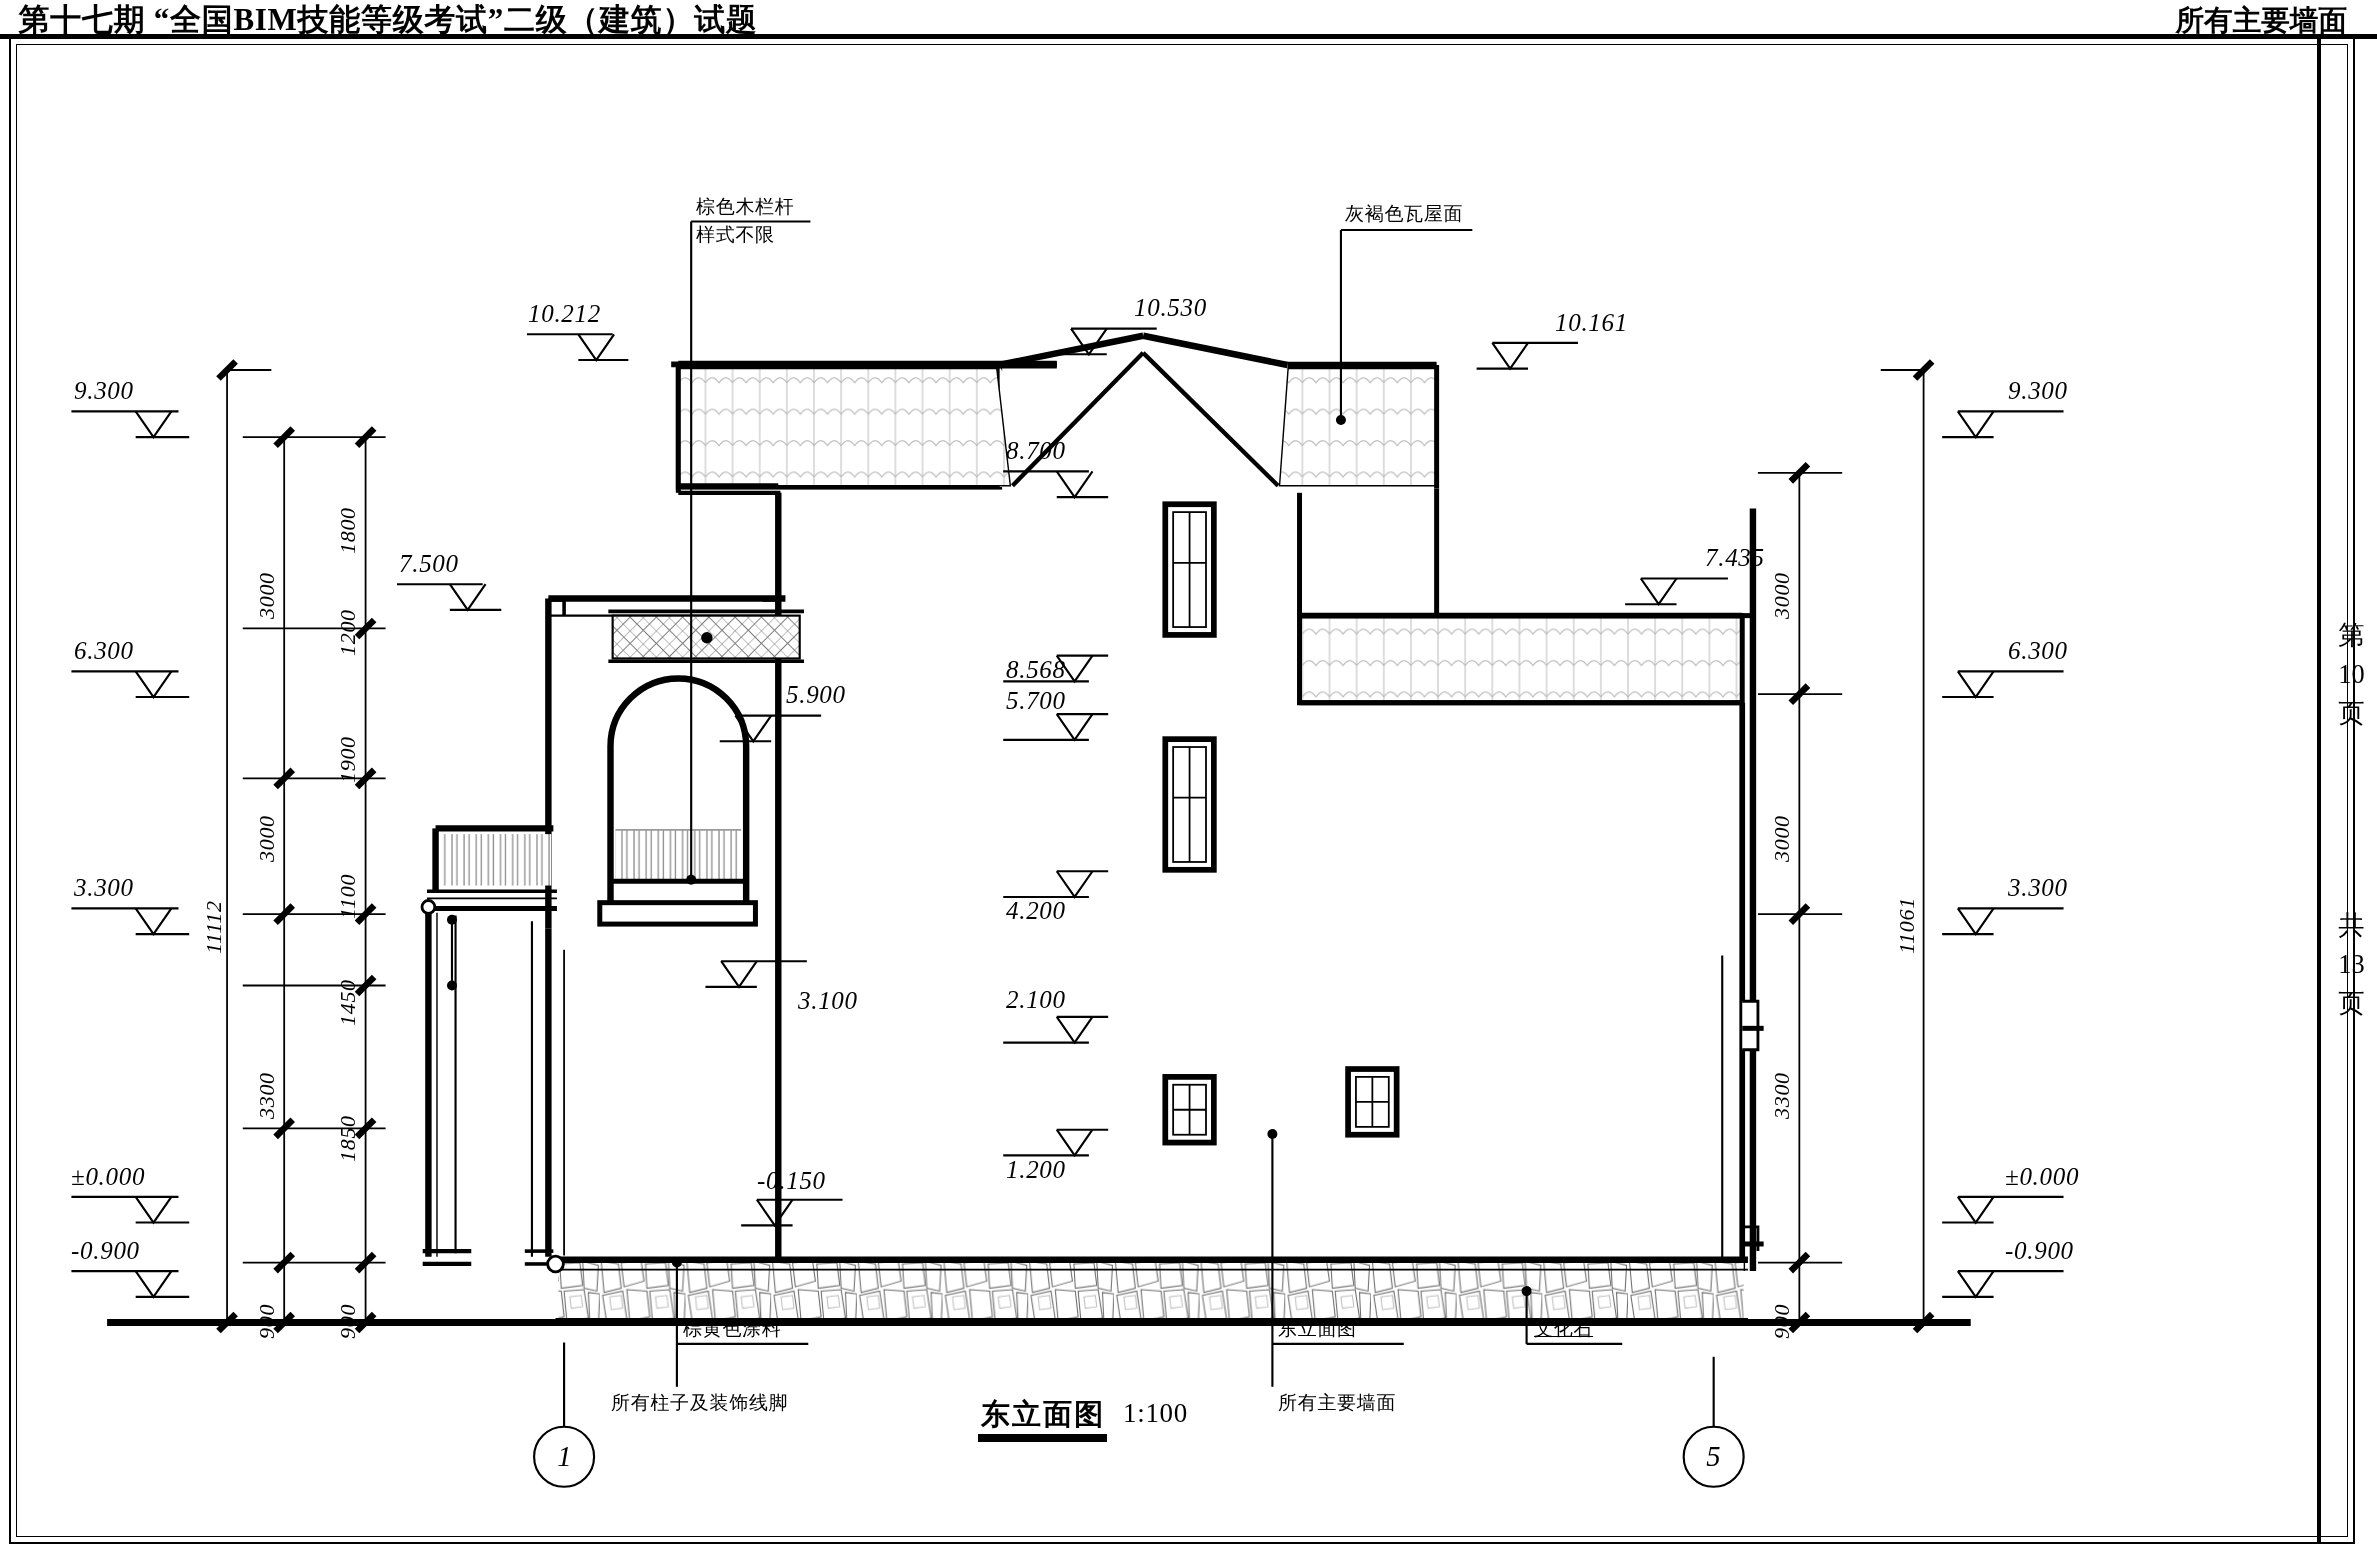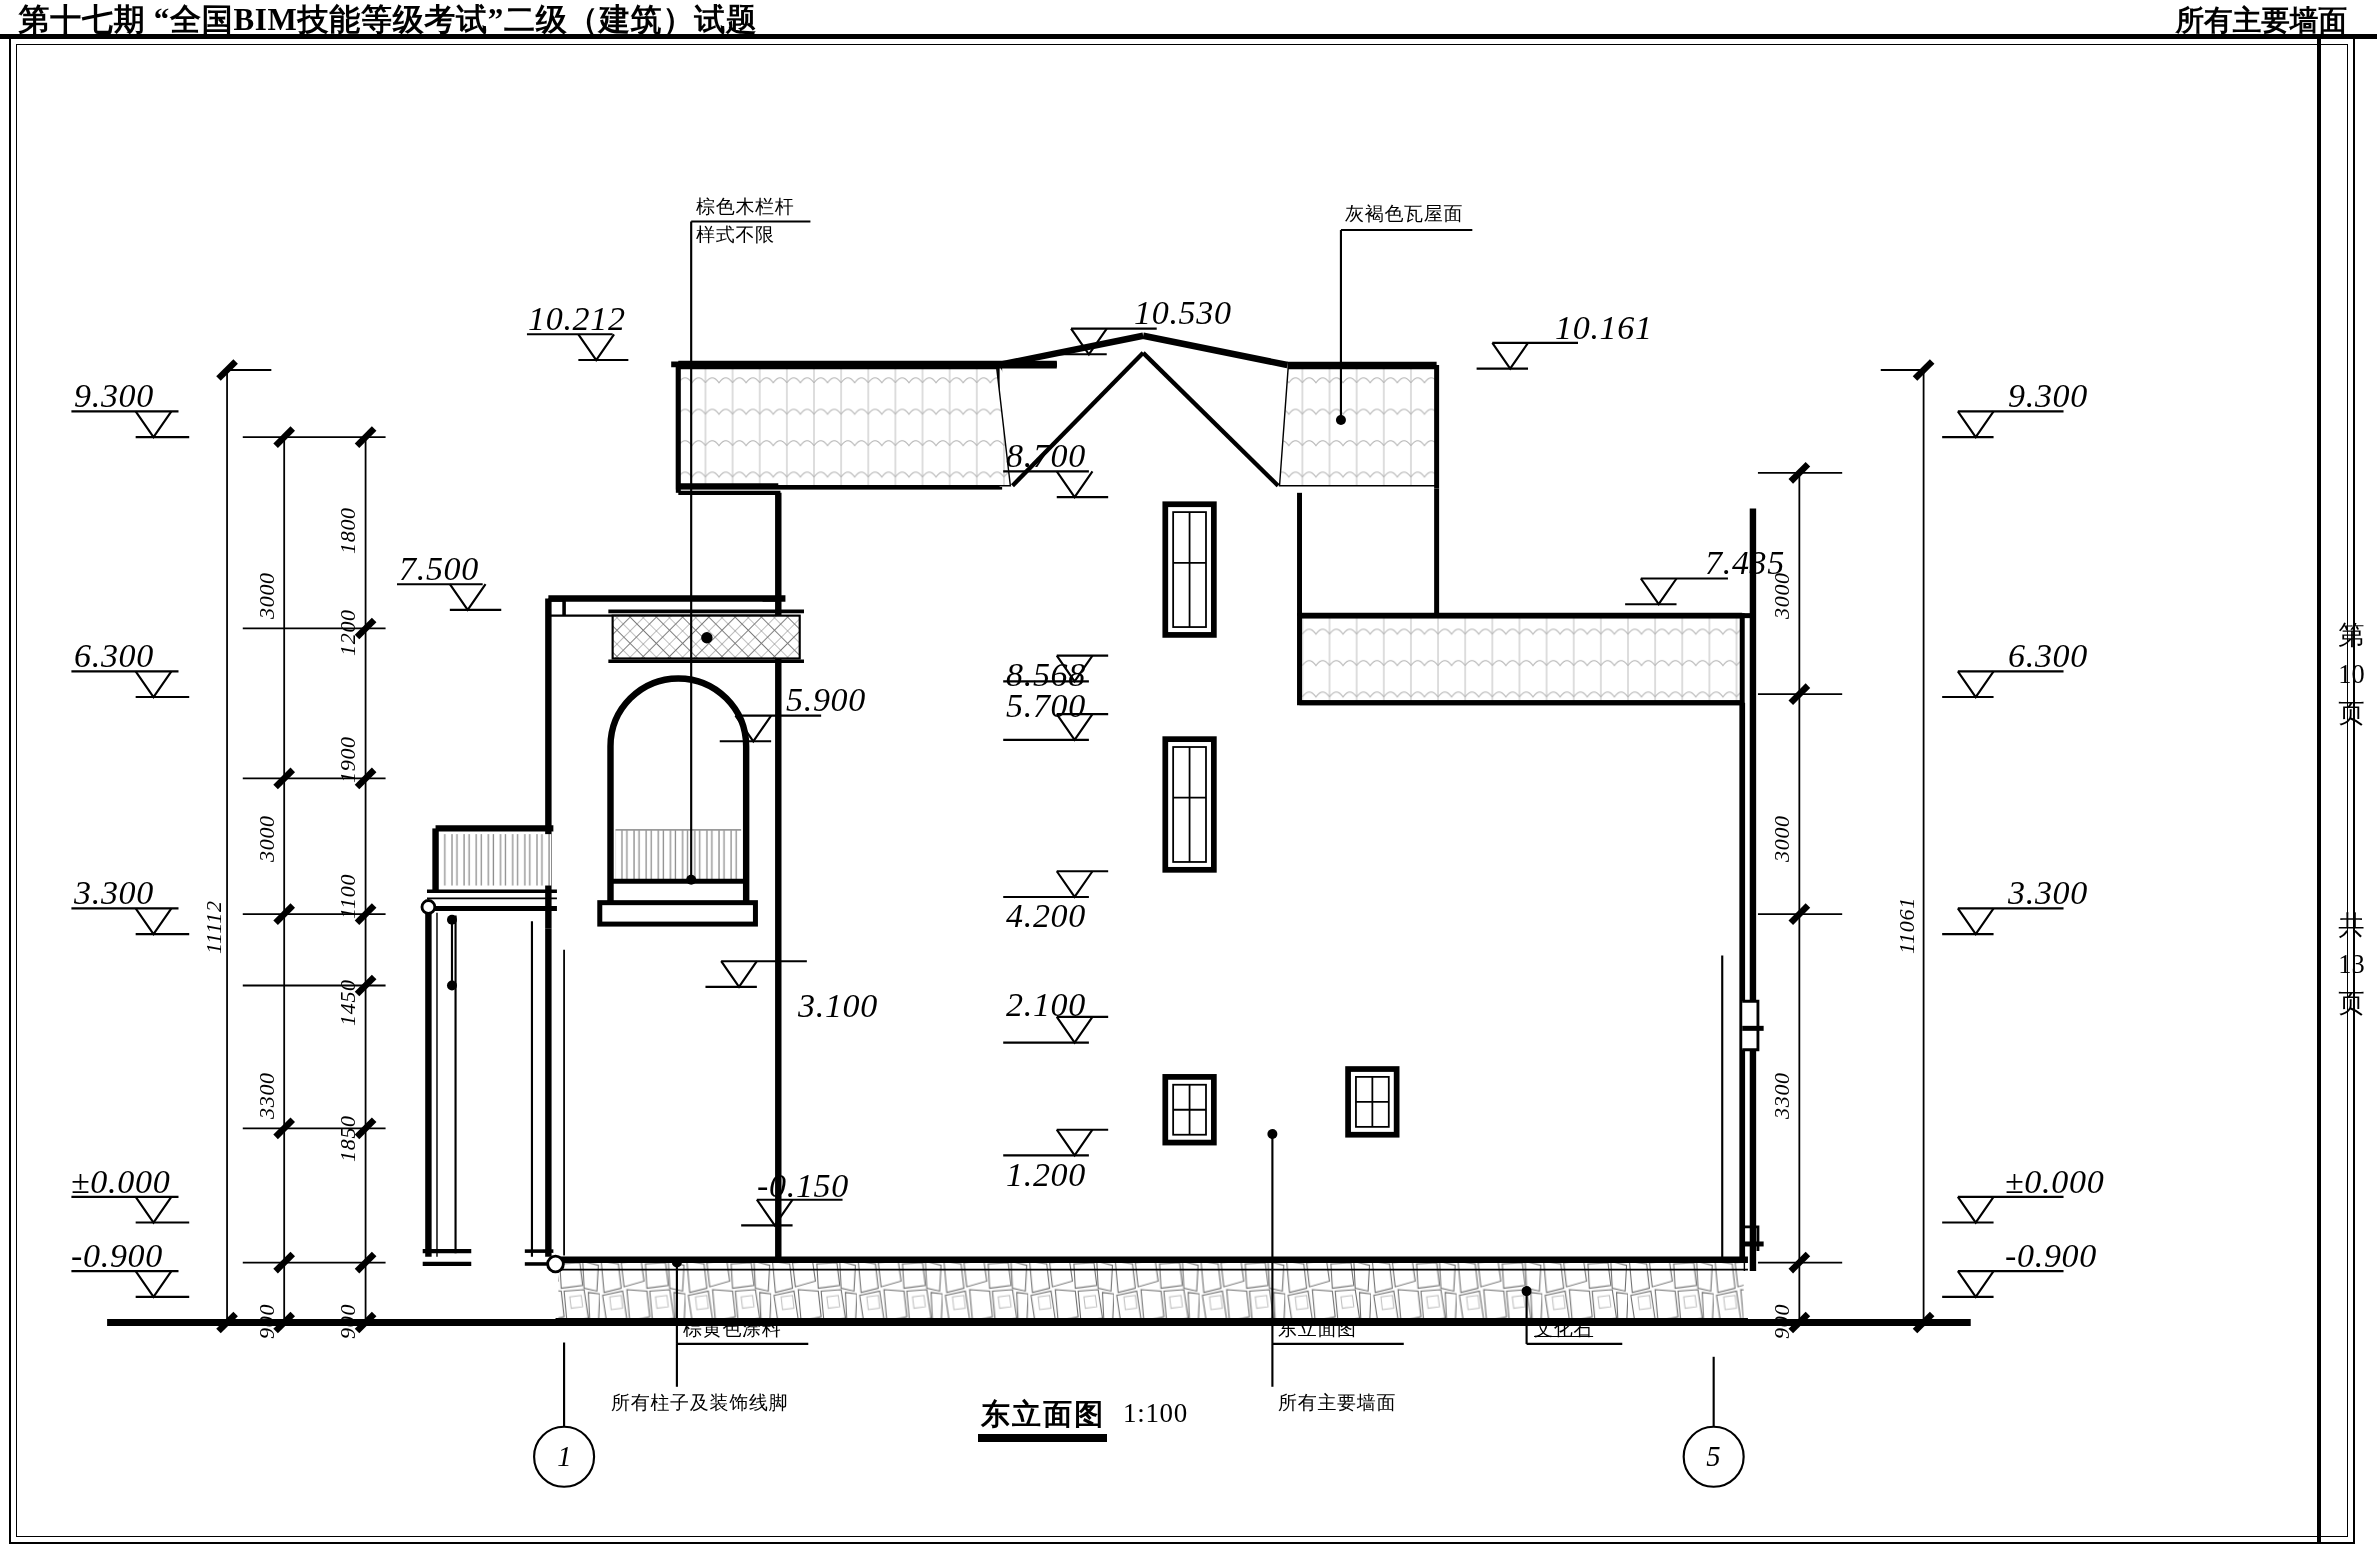--- a/index.html
+++ b/index.html
@@ -45,21 +45,21 @@
   .pagemark.b{top:906px;}
   .pagemark span{display:block;}
 
   
   svg.cad{position:absolute;left:0;top:0;width:2377px;height:1549px;overflow:visible;}
 
   
   .lvl{
     position:absolute;white-space:nowrap;
     font-family:"Liberation Serif", serif;
-    font-style:italic;font-size:34px;letter-spacing:0.7px;
+    font-style:italic;font-size:25px;letter-spacing:0.7px;
   }
   .dim{
     position:absolute;white-space:nowrap;
     font-family:"Liberation Serif", serif;
     font-style:italic;font-size:22px;letter-spacing:0.7px;
     transform-origin:left bottom;
     transform:rotate(-90deg);
   }
   .note{
     position:absolute;white-space:nowrap;

